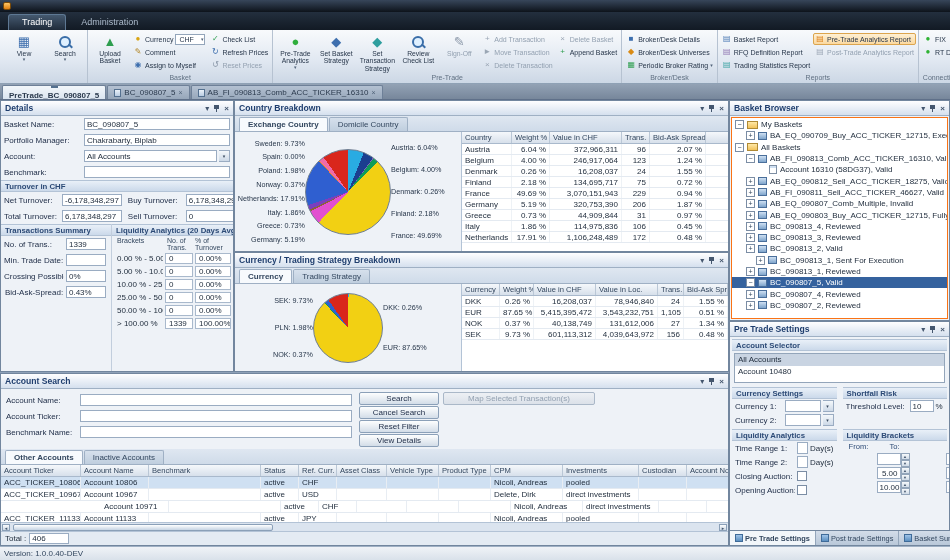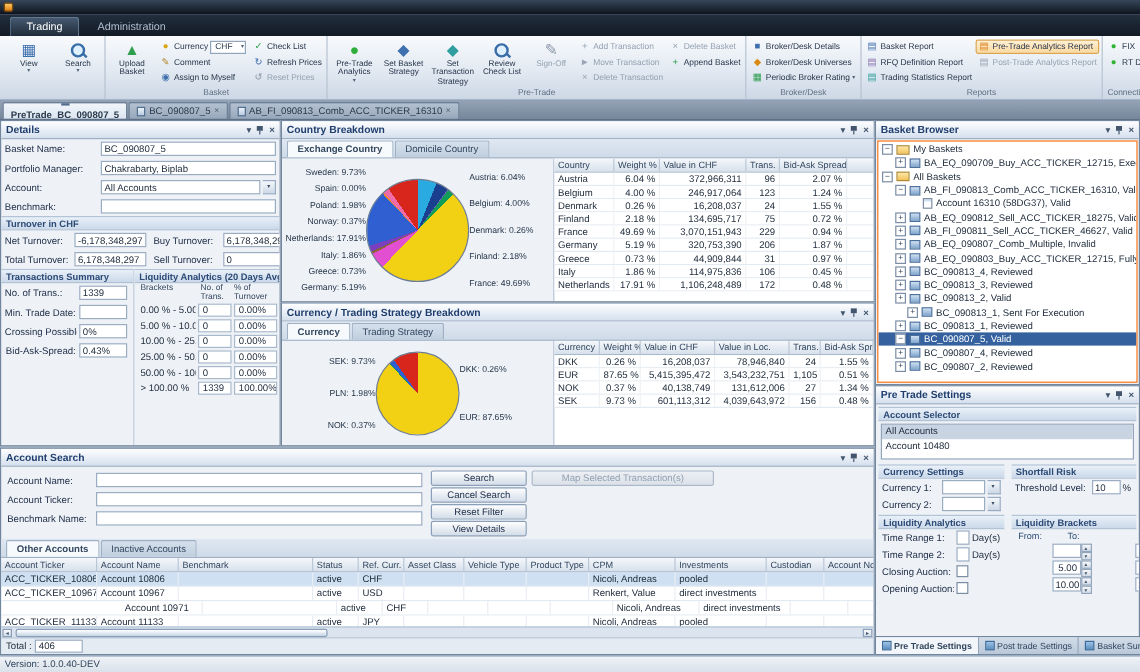--- a/index.html
+++ b/index.html
@@ -696,21 +696,21 @@
         </div>
         <div class="gt-row">
           <span class="gt-cell" style="width: 80px;">ACC_TICKER_10967</span>
           <span class="gt-cell" style="width: 68px;">Account 10967</span>
           <span class="gt-cell" style="width: 112px;"></span>
           <span class="gt-cell" style="width: 38px;">active</span>
           <span class="gt-cell" style="width: 38px;">USD</span>
           <span class="gt-cell" style="width: 50px;"></span>
           <span class="gt-cell" style="width: 52px;"></span>
           <span class="gt-cell" style="width: 52px;"></span>
-          <span class="gt-cell" style="width: 72px;">Renkert, Value</span>
+          <span class="gt-cell" style="width: 72px;">Delete, Dirk</span>
           <span class="gt-cell" style="width: 76px;">direct investments</span>
           <span class="gt-cell" style="width: 48px;"></span>
           <span class="gt-cell" style="width: 76px;"></span>
         </div>
         <div class="gt-row">
           <span class="gt-cell" style="width: 100px; margin-top: 40px;">ACC_TICKER_10971</span>
           <span class="gt-cell" style="width: 68px;">Account 10971</span>
           <span class="gt-cell" style="width: 112px;"></span>
           <span class="gt-cell" style="width: 38px;">active</span>
           <span class="gt-cell" style="width: 38px;">CHF</span>

